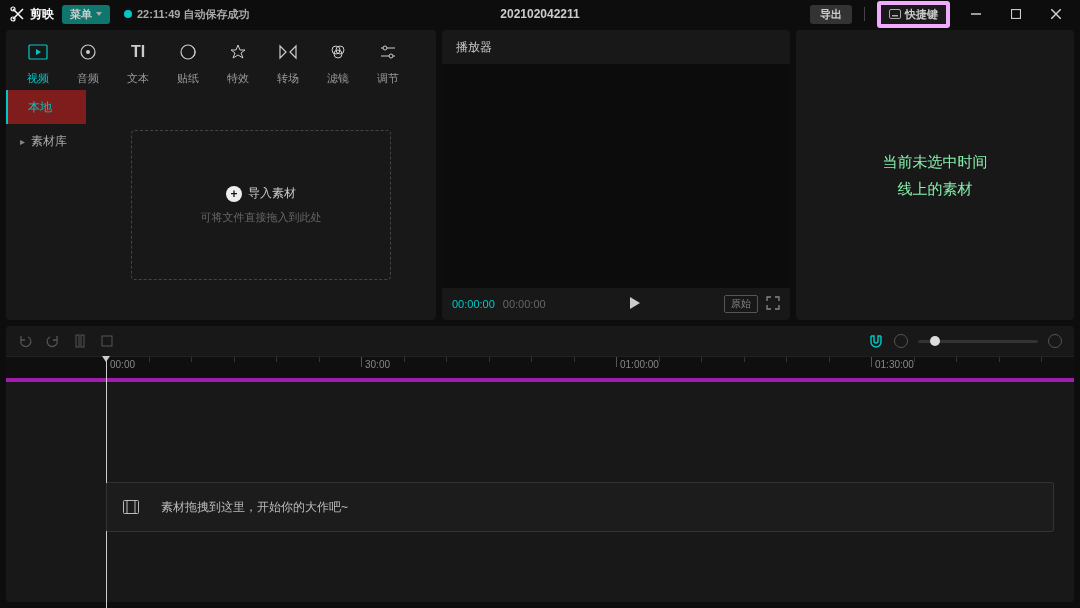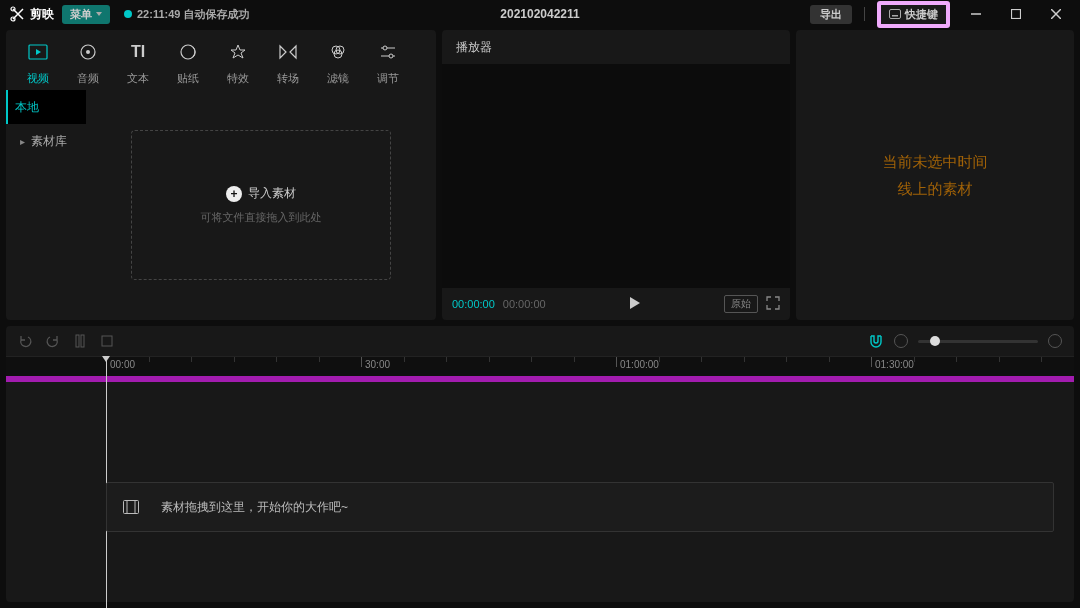--- a/index.html
+++ b/index.html
@@ -26,54 +26,54 @@
 
 
 .left-panel { width: 430px; display: flex; flex-direction: column; }
 .media-tabs { display: flex; padding: 8px 8px 0 8px; gap: 2px; }
 .media-tab { width: 48px; display: flex; flex-direction: column; align-items: center; padding: 4px 0; cursor: pointer; color: #999; font-size: 11px; gap: 9px; }
 .media-tab.active { color: #00c8c8; }
 .media-tab .icon { height: 20px; display: flex; align-items: center; justify-content: center; }
 .left-body { flex: 1; display: flex; }
 .side-tabs { width: 80px; display: flex; flex-direction: column; }
 .side-tab { height: 34px; display: flex; align-items: center; padding-left: 14px; font-size: 12px; color: #aaa; cursor: pointer; }
-.side-tab.active { background: #000000; color: #00c8c8; border-left: 2px solid #00c8c8; padding-left: 7px; }
+.side-tab.active { background: #7f1d1d; color: #00c8c8; border-left: 2px solid #00c8c8; padding-left: 20px; }
 .side-tab .arrow { margin-right: 6px; font-size: 10px; color: #888; }
 .import-area { flex: 1; display: flex; align-items: center; justify-content: center; }
 .import-box { width: 260px; height: 150px; border: 1px dashed #444; border-radius: 4px; display: flex; flex-direction: column; align-items: center; justify-content: center; gap: 8px; }
 .import-line { display: flex; align-items: center; gap: 6px; color: #ccc; font-size: 12px; }
 .plus-circle { width: 16px; height: 16px; border-radius: 50%; background: #eee; color: #111; display: flex; align-items: center; justify-content: center; font-weight: bold; font-size: 12px; line-height: 1; }
 .import-hint { color: #666; font-size: 11px; }
 
 
 .center-panel { width: 348px; display: flex; flex-direction: column; }
 .player-header { height: 34px; display: flex; align-items: center; padding: 0 14px; font-size: 12px; color: #ccc; }
 .player-body { flex: 1; background: #0c0c0c; }
 .player-controls { height: 32px; display: flex; align-items: center; padding: 0 10px; font-size: 11px; gap: 8px; }
 .time-current { color: #00c8c8; }
 .time-total { color: #666; }
 .play-btn { margin-left: auto; margin-right: auto; color: #ccc; cursor: pointer; }
 .ratio-btn { border: 1px solid #555; color: #888; padding: 1px 6px; border-radius: 2px; font-size: 10px; cursor: pointer; }
 .fullscreen-btn { color: #888; cursor: pointer; }
 
 
 .right-panel { flex: 1; display: flex; align-items: center; justify-content: center; }
-.right-placeholder { color: #a16207; font-size: 15px; text-align: center; line-height: 1.8; }
+.right-placeholder { color: #86efac; font-size: 15px; text-align: center; line-height: 1.8; }
 
 
 .timeline { margin: 6px; background: #181818; border-radius: 4px; height: 276px; }
 .tl-toolbar { height: 30px; display: flex; align-items: center; padding: 0 12px; gap: 14px; color: #555; }
 .tl-tool { cursor: pointer; display: flex; align-items: center; }
 .tl-right { margin-left: auto; display: flex; align-items: center; gap: 10px; }
 .magnet-icon { color: #00c8c8; }
 .zoom-slider { width: 120px; height: 3px; background: #333; position: relative; border-radius: 2px; }
 .zoom-handle { position: absolute; left: 12px; top: -4px; width: 10px; height: 10px; border-radius: 50%; background: #ddd; }
 .zoom-circle { width: 14px; height: 14px; border: 1px solid #555; border-radius: 50%; }
 
-.tl-ruler { height: 26px; position: relative; background: #0f0f0f; border-top: 1px solid #222; border-bottom: 6px solid #a21caf; margin-left: 0; }
+.tl-ruler { height: 26px; position: relative; background: #0f0f0f; border-top: 1px solid #222; border-bottom: 4px solid #a21caf; margin-left: 0; }
 .ruler-inner { margin-left: 100px; position: relative; height: 100%; }
 .tick-major { position: absolute; top: 0; color: #888; font-size: 10px; }
 .tick-major::before { content: ""; position: absolute; left: 0; top: 0; width: 1px; height: 10px; background: #555; }
 .tick-major span { position: absolute; top: 2px; left: 4px; }
 .tick-minor { position: absolute; top: 0; width: 1px; height: 5px; background: #333; }
 .playhead { position: absolute; left: 100px; top: 0; width: 1px; height: 260px; background: #ccc; }
 .playhead::before { content: ""; position: absolute; top: -1px; left: -4px; width: 0; height: 0; border-left: 4px solid transparent; border-right: 4px solid transparent; border-top: 6px solid #ccc; }
 
 .tl-tracks { position: relative; height: 210px; }
 .track-placeholder { position: absolute; left: 100px; right: 20px; top: 100px; height: 50px; border: 1px solid #333; border-radius: 2px; display: flex; align-items: center; padding-left: 16px; gap: 22px; color: #bbb; font-size: 12px; background: #1c1c1c; }

